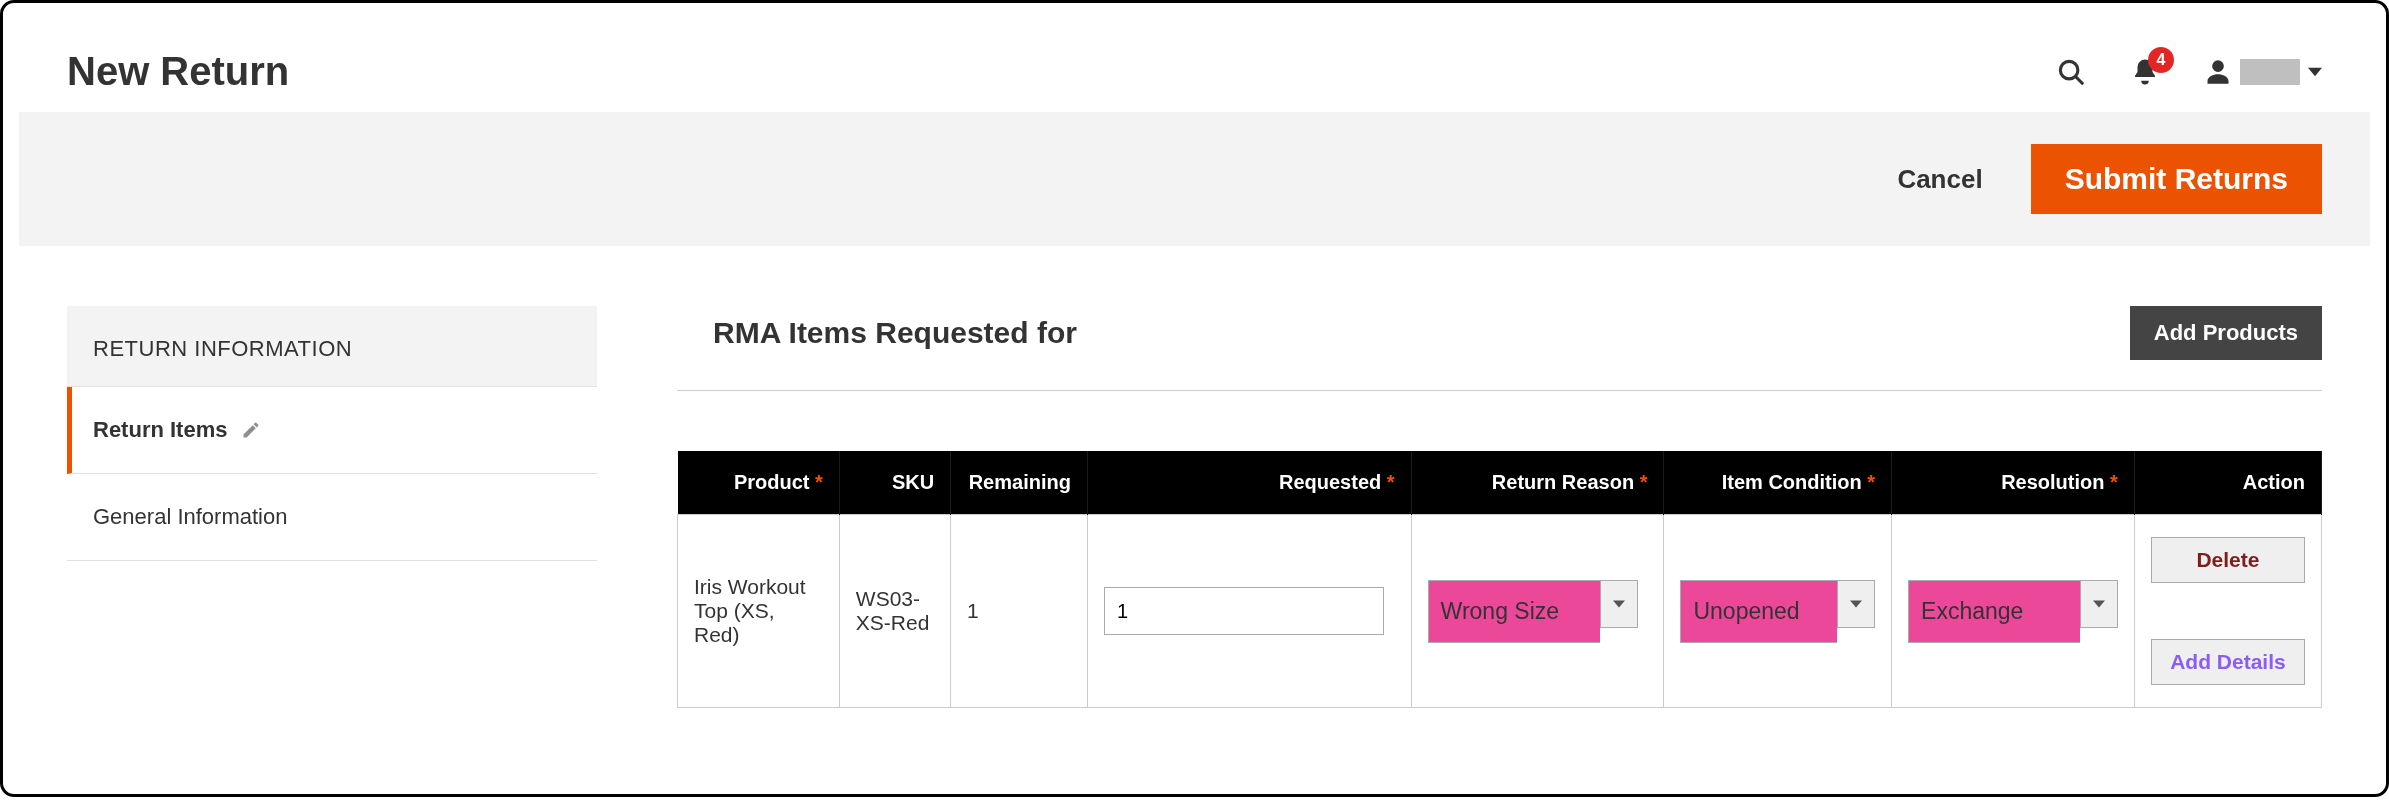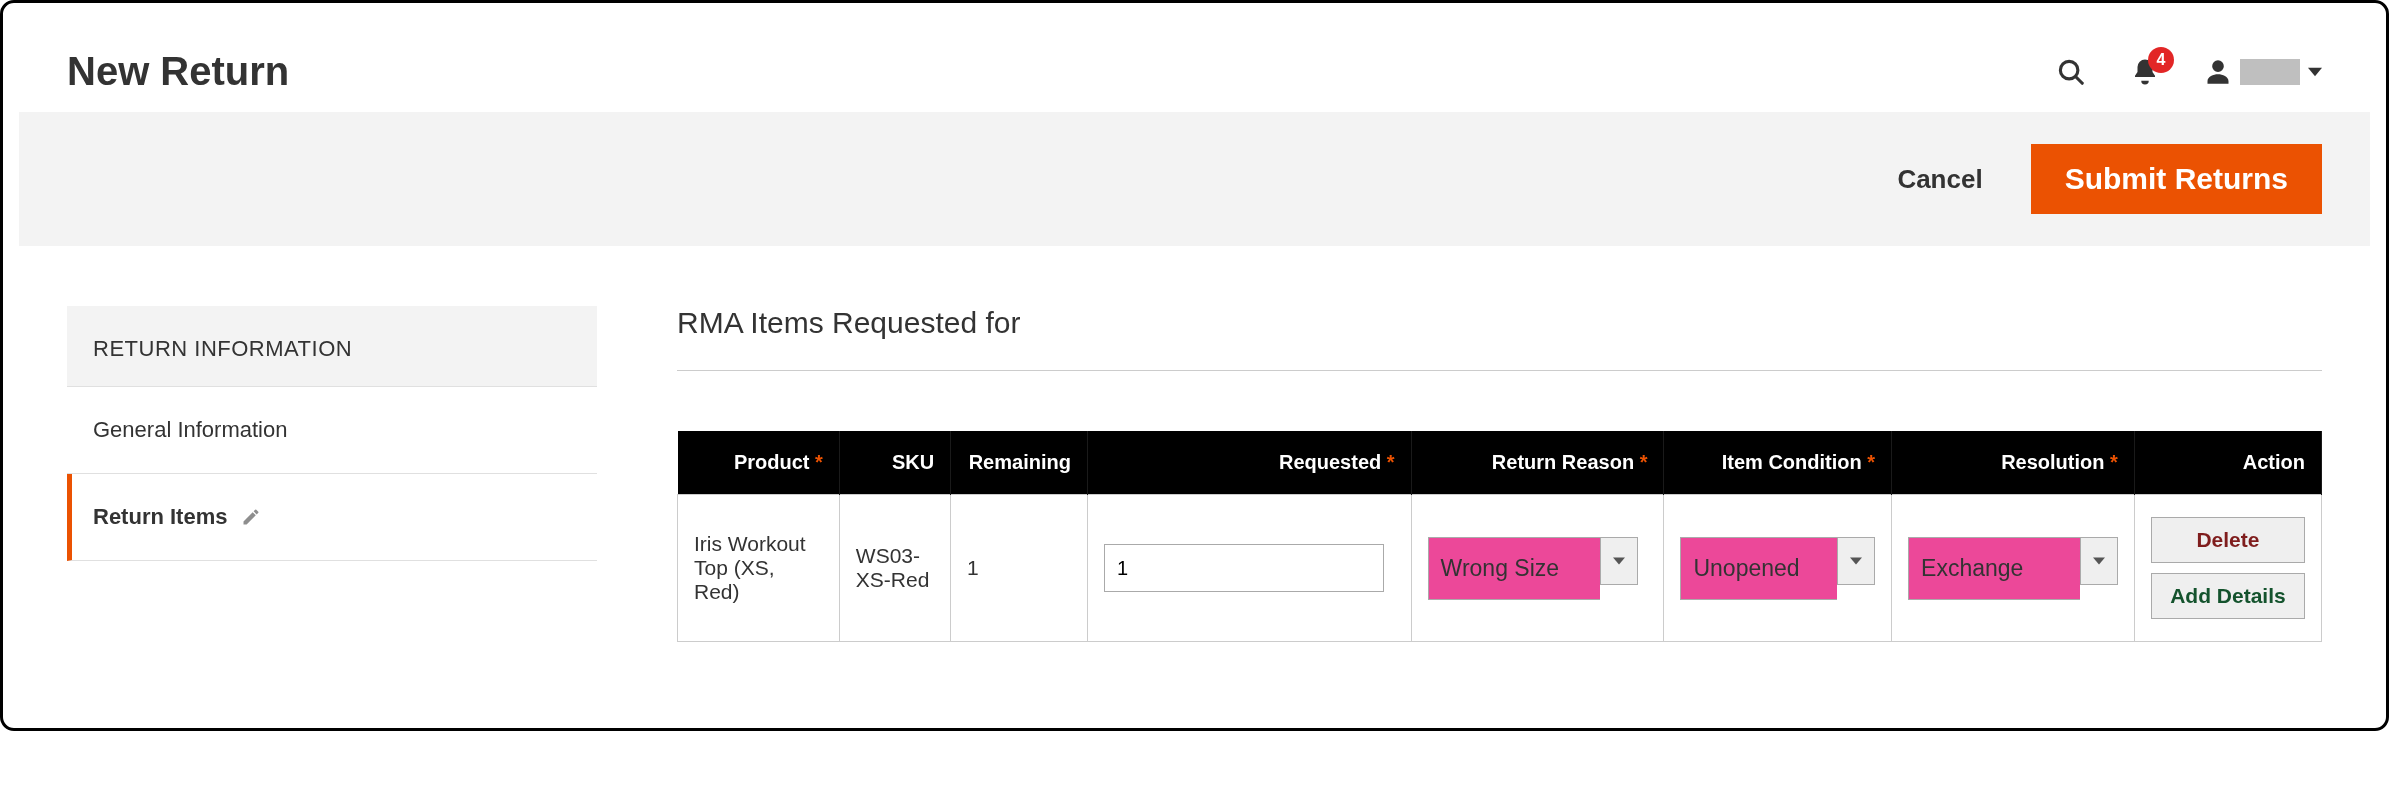--- a/index.html
+++ b/index.html
@@ -142,21 +142,22 @@
     display: flex;
     justify-content: space-between;
     align-items: center;
     border-bottom: 1px solid #ccc;
     padding-bottom: 30px;
     margin-bottom: 60px;
   }
   .section-title {
     font-size: 30px;
     color: #333;
-    font-weight: 400;
+    font-weight: 700;
+    margin-left: 36px;
   }
   .btn-dark {
     background: #444;
     color: #fff;
     font-weight: 700;
     font-size: 22px;
     padding: 14px 24px;
     border: none;
     cursor: pointer;
   }
@@ -227,21 +228,22 @@
     border: 1px solid #aaa;
     background: #efefef;
     font-weight: 700;
     font-size: 21px;
     padding: 10px 18px;
     cursor: pointer;
     color: #7f1d1d;
     min-width: 140px;
   }
   .btn-small.muted {
-    color: #14532d;
+    color: #8b5cf6;
+    margin-top: 46px;
   }
   .col-prod { width: 160px; }
   .col-sku { width: 110px; }
   .col-rem { width: 130px; }
   .col-req { width: 320px; }
   .col-reason { width: 250px; }
   .col-cond { width: 225px; }
   .col-res { width: 240px; }
   .col-act { width: 185px; }
 </style>
@@ -280,34 +282,35 @@
   </div>
 
   <div class="action-bar">
     <button class="btn-text">Cancel</button>
     <button class="btn-primary">Submit Returns</button>
   </div>
 
   <div class="main">
     <aside class="sidebar">
       <div class="sidebar-title">RETURN INFORMATION</div>
-      <div class="sidebar-item">
-        <span>General Information</span>
-      </div>
       <div class="sidebar-item active">
         <span>Return Items</span>
         <svg width="20" height="20" viewBox="0 0 24 24" fill="#333">
             <path d="M3 17.25V21h3.75l11-11.04-3.75-3.75L3 17.25zM20.71 7.04a1 1 0 0 0 0-1.41l-2.34-2.34a1 1 0 0 0-1.41 0l-1.83 1.83 3.75 3.75 1.83-1.83z"></path>
           </svg>
       </div>
+      <div class="sidebar-item">
+        <span>General Information</span>
+      </div>
     </aside>
 
     <section class="content">
       <div class="content-header">
         <h2 class="section-title">RMA Items Requested for</h2>
+        <button class="btn-dark">Add Products</button>
       </div>
 
       <table class="grid">
         <thead>
           <tr>
             <th class="col-prod"><span>Product</span> <span class="req">*</span></th>
             <th class="col-sku">SKU</th>
             <th class="col-rem">Remaining</th>
             <th class="col-req"><span>Requested</span> <span class="req">*</span></th>
             <th class="col-reason"><span>Return Reason</span> <span class="req">*</span></th>

